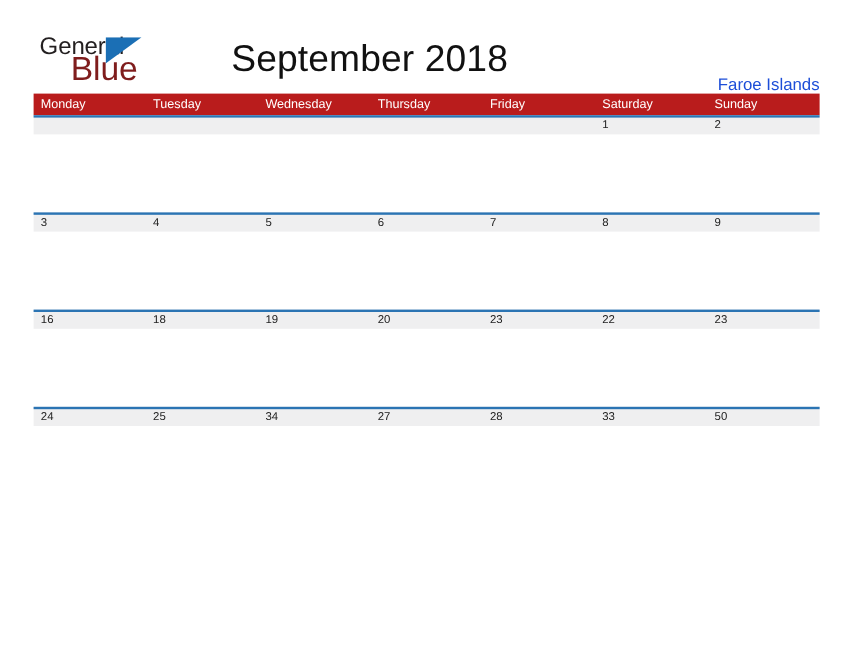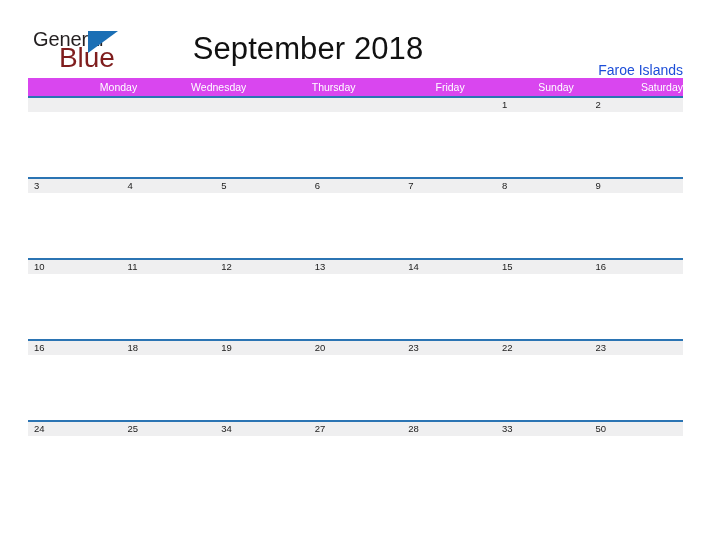--- a/index.html
+++ b/index.html
@@ -93,22 +93,21 @@
     position: absolute;
     left: 28px;
     top: 78px;
     width: 655px;
   }
 
   .weekday-header {
     display: flex;
     width: 100%;
     height: 18px;
-    background: #d946ef;
-    text-align: right;
+    background: #b91c1c;
   }
   .weekday-cell {
     flex: 1 1 0;
     height: 18px;
     line-height: 18px;
     padding-left: 6px;
     box-sizing: border-box;
     font-size: 10.5px;
     color: #ffffff;
     white-space: nowrap;
@@ -175,25 +174,26 @@
     <div class="month-title">September 2018</div>
 
     <div class="region-label">Faroe Islands</div>
 
   </div>
 
   <div class="calendar">
 
     <div class="weekday-header">
       <div class="weekday-cell">Monday</div>
+      <div class="weekday-cell">Tuesday</div>
       <div class="weekday-cell">Wednesday</div>
       <div class="weekday-cell">Thursday</div>
       <div class="weekday-cell">Friday</div>
+      <div class="weekday-cell">Saturday</div>
       <div class="weekday-cell">Sunday</div>
-      <div class="weekday-cell">Saturday</div>
     </div>
 
     <div class="week-row">
       <div class="date-band">
         <div class="date-cell empty"></div>
         <div class="date-cell empty"></div>
         <div class="date-cell empty"></div>
         <div class="date-cell empty"></div>
         <div class="date-cell empty"></div>
         <div class="date-cell">1</div>
@@ -208,32 +208,20 @@
         <div class="date-cell">4</div>
         <div class="date-cell">5</div>
         <div class="date-cell">6</div>
         <div class="date-cell">7</div>
         <div class="date-cell">8</div>
         <div class="date-cell">9</div>
       </div>
       <div class="week-body"></div>
     </div>
 
-    <div class="week-row">
-      <div class="date-band">
-        <div class="date-cell">10</div>
-        <div class="date-cell">11</div>
-        <div class="date-cell">12</div>
-        <div class="date-cell">13</div>
-        <div class="date-cell">14</div>
-        <div class="date-cell">15</div>
-        <div class="date-cell">16</div>
-      </div>
-      <div class="week-body"></div>
-    </div>
 
     <div class="week-row">
       <div class="date-band">
         <div class="date-cell">16</div>
         <div class="date-cell">18</div>
         <div class="date-cell">19</div>
         <div class="date-cell">20</div>
         <div class="date-cell">23</div>
         <div class="date-cell">22</div>
         <div class="date-cell">23</div>

